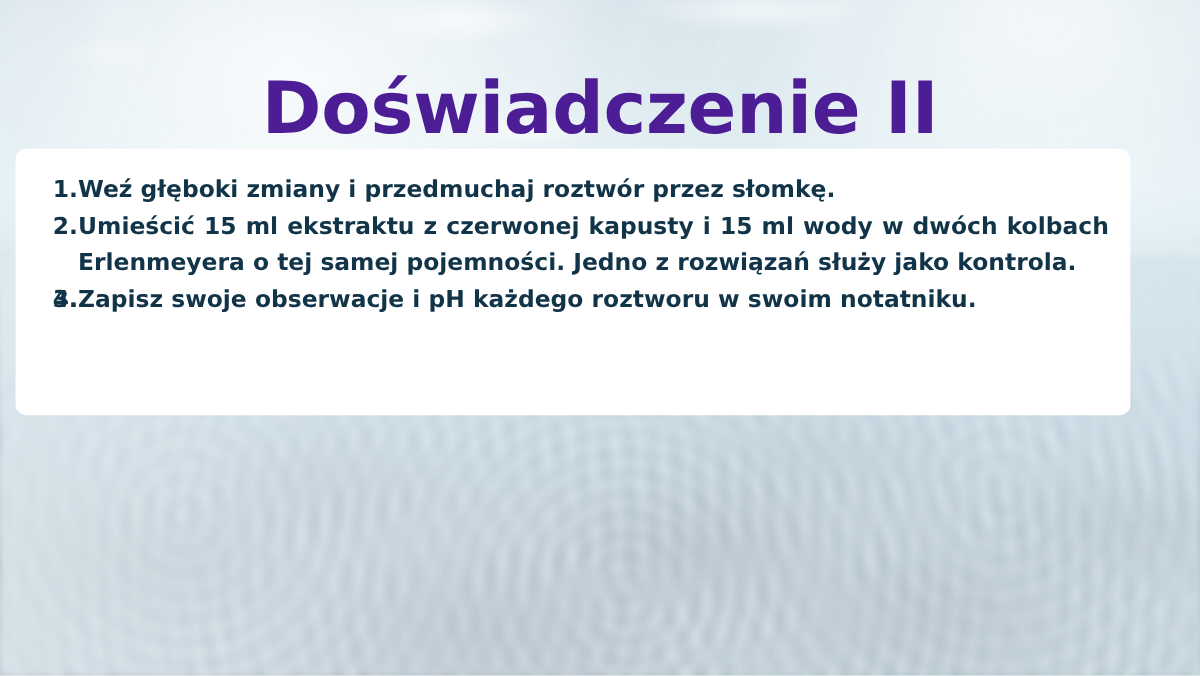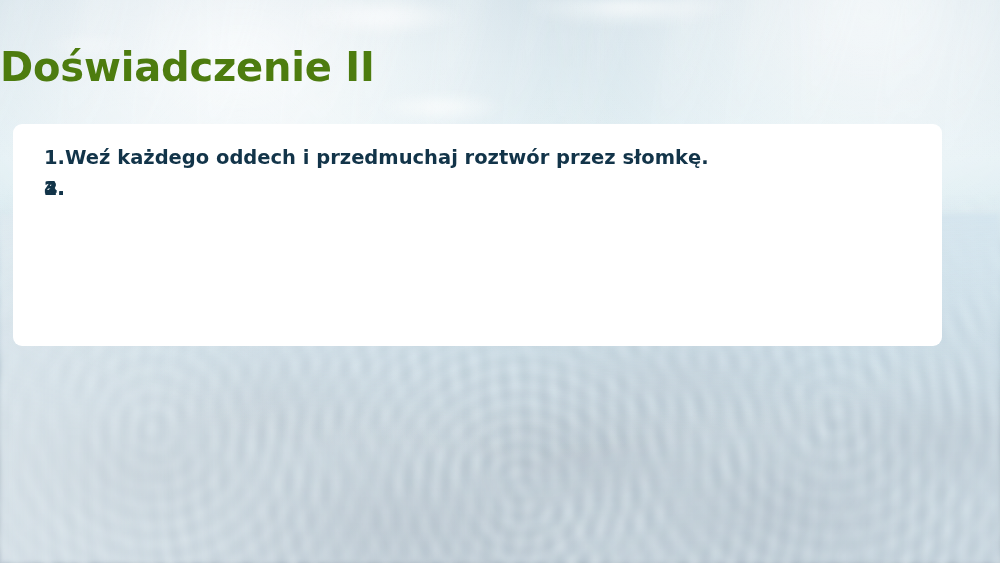--- a/index.html
+++ b/index.html
@@ -163,27 +163,27 @@
       radial-gradient(ellipse 120% 90% at 50% 30%, rgba(255,255,255,0.10) 0%, rgba(255,255,255,0) 62%),
       linear-gradient(180deg, rgba(198,220,232,0.08) 0%, rgba(198,220,232,0.00) 30%, rgba(196,216,228,0.10) 100%);
   }
 
   
   .title {
     position: absolute;
     left: 0;
     right: 0;
     top: 18px;
-    text-align: left;
+    text-align: center;
     font-family: "DejaVu Sans", sans-serif;
     font-weight: bold;
-    font-size: 40px;
+    font-size: 60px;
     line-height: 1.12;
     letter-spacing: -0.2px;
-    color: #4d7c0f;
+    color: #4c1d95;
     white-space: pre;
   }
 
   
   .card {
     position: absolute;
     left: 13px;
     top: 124px;
     width: 929px;
     height: 222px;
@@ -241,31 +241,33 @@
     <div class="bg-veil"></div>
   </div>
 
   <h1 class="title">Doświadczenie II</h1>
 
   <div class="card">
     <ol class="steps">
 
       <li class="step">
         <span class="step-num">1.</span>
-        <span class="step-text">Weź każdego oddech i przedmuchaj roztwór przez słomkę.</span>
+        <span class="step-text">Weź głęboki zmiany i przedmuchaj roztwór przez słomkę.</span>
       </li>
 
       <li class="step">
         <span class="step-num">2.</span>
+        <span class="step-text">Umieścić 15 ml ekstraktu z czerwonej kapusty i 15 ml wody w dwóch kolbach Erlenmeyera o tej samej pojemności. Jedno z rozwiązań służy jako kontrola.</span>
       </li>
 
       <li class="step">
         <span class="step-num">3.</span>
       </li>
 
       <li class="step">
         <span class="step-num">4.</span>
+        <span class="step-text">Zapisz swoje obserwacje i pH każdego roztworu w swoim notatniku.</span>
       </li>
 
     </ol>
   </div>
 
 </div>
 
 </body></html>

